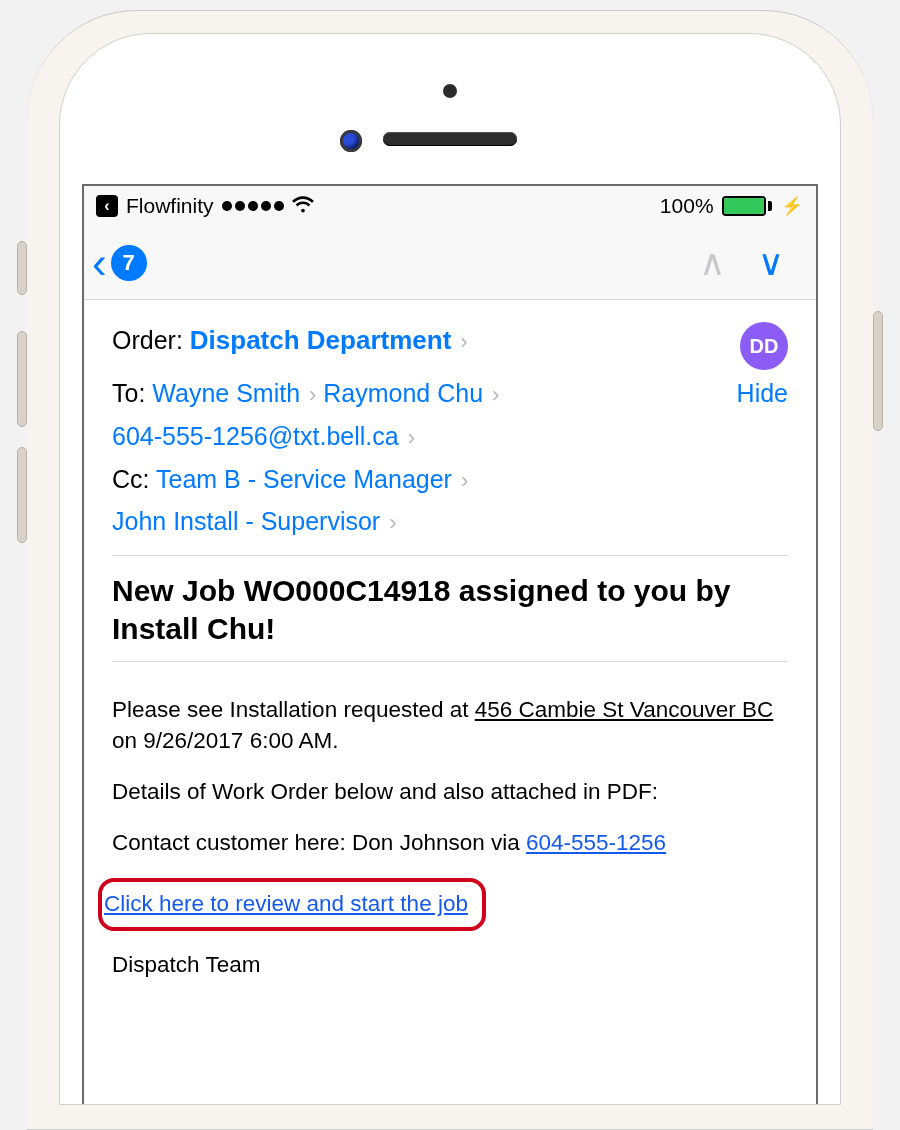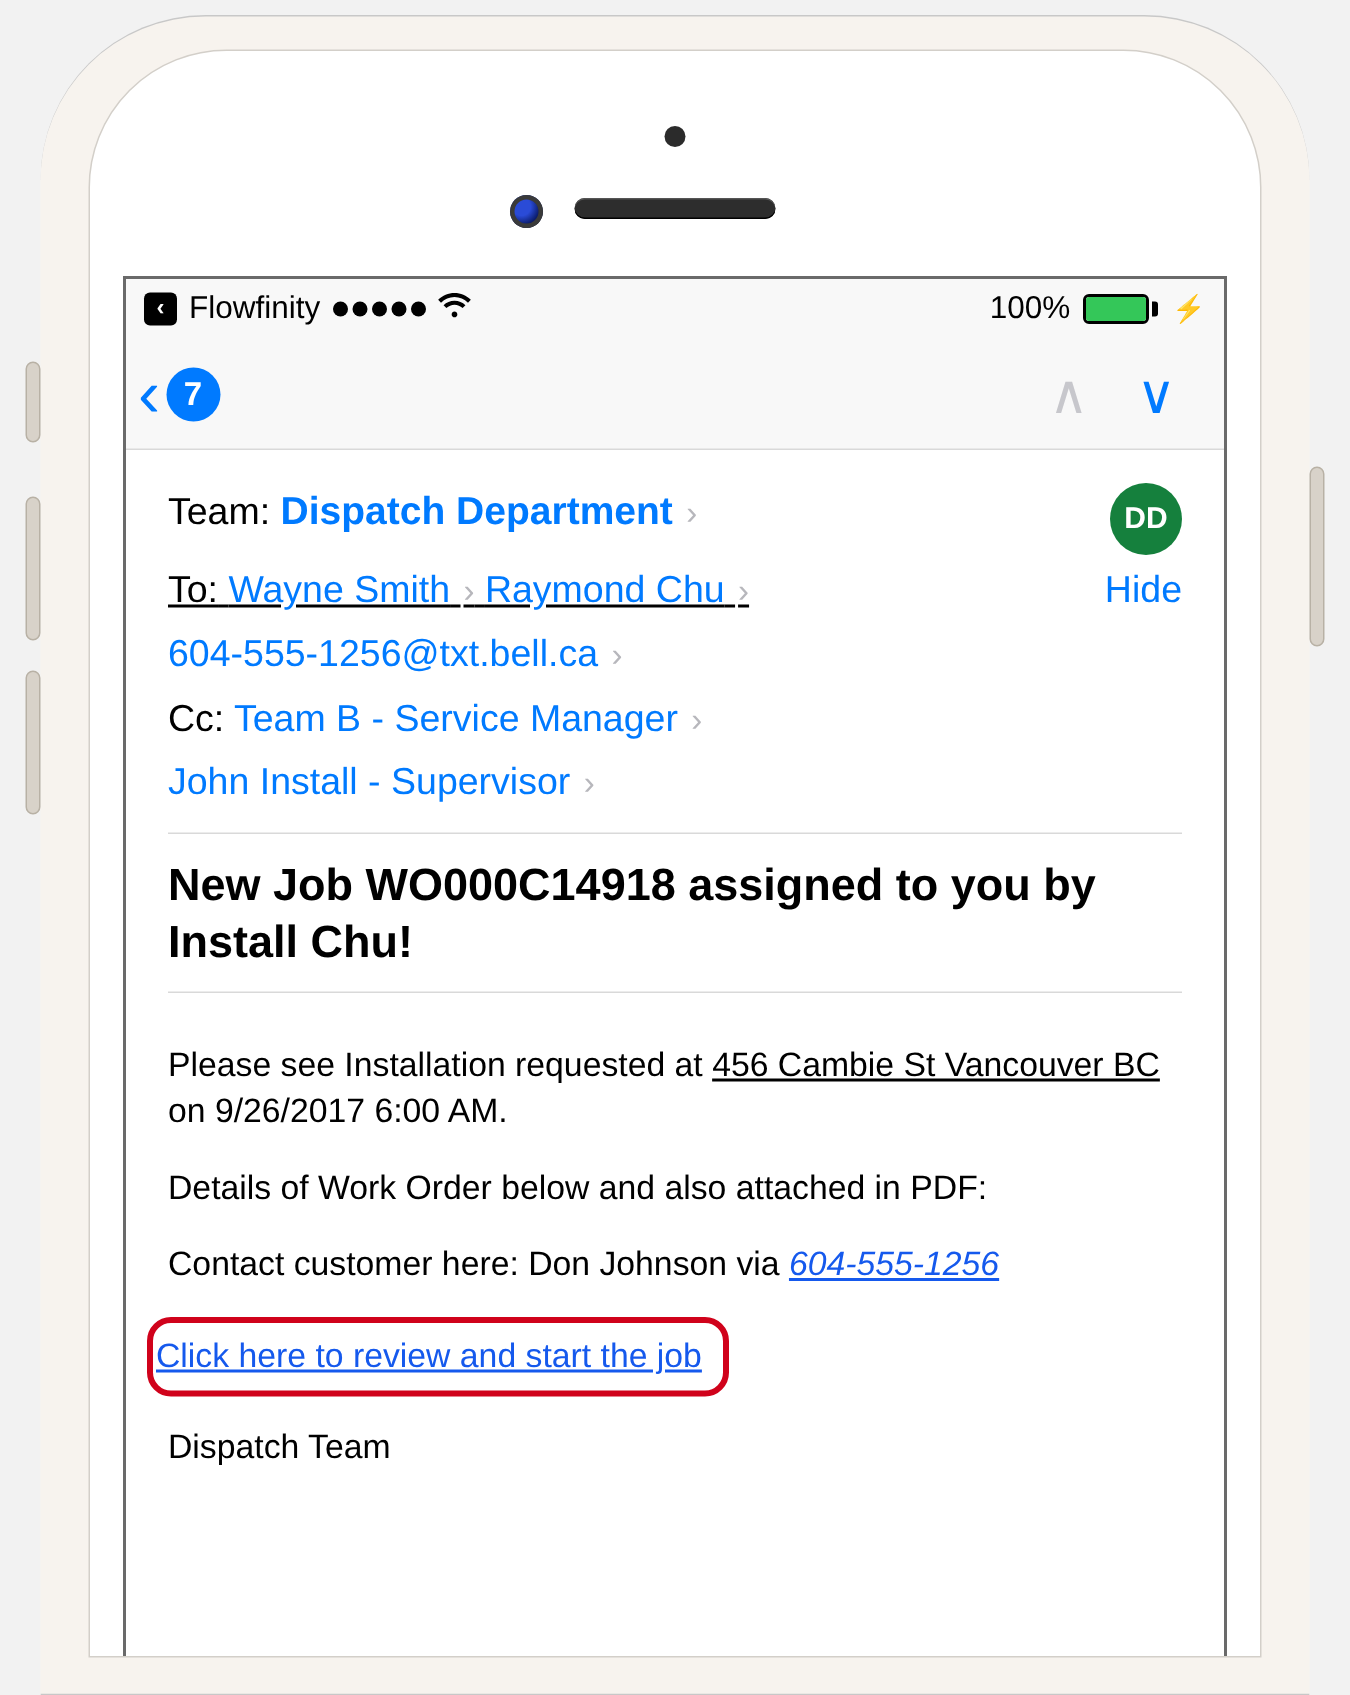--- a/index.html
+++ b/index.html
@@ -127,37 +127,37 @@
   .row { font-size: 25px; line-height: 1.55; }
   .row + .row { margin-top: 4px; }
   .lbl  { color: #000; }
   .link { color: #007aff; }
   .from-name { color: #007aff; font-weight: 700; font-size: 26px; }
   .chev-inline { color: #b7b7bc; font-size: 22px; font-weight: 400; padding-left: 2px; }
   .row1 { display:flex; align-items:flex-start; }
   .row1 .content { flex:1; }
   .avatar {
     width: 48px; height: 48px; border-radius: 50%;
-    background: #15803d; color: #fff;
+    background: #8b5cf6; color: #fff;
     display: inline-flex; align-items: center; justify-content: center;
     font-size: 20px; font-weight: 600; margin-top: 2px;
   }
   .hide-btn { color:#007aff; font-size:25px; margin-left: 36px; }
   .to-flex { display:flex; align-items:baseline; }
-  .to-flex .grow { flex:1;text-decoration:underline; }
+  .to-flex .grow { flex:1; }
 
   .divider { border-top: 1px solid #d9d9d9; margin: 14px 0 16px 0; }
 
   .subject { font-size: 30px; font-weight: 700; line-height: 1.25; }
   .timestamp { color: #8e8e93; font-size: 24px; margin-top: 6px; }
 
   .body { padding: 4px 28px 20px 28px; font-size: 22.5px; line-height: 1.38; }
   .body p { margin-bottom: 20px; }
   .ul { text-decoration: underline; text-align: center; }
-  .tel { color:#1559ed; text-decoration: underline; font-style: italic; }
+  .tel { color:#1559ed; text-decoration: underline; }
 
   .callout {
     display: inline-block;
     border: 4px solid #d0021b;
     border-radius: 16px;
     padding: 6px 14px 8px 2px;
     margin: 0 0 18px -14px;
   }
   .callout a { color:#1559ed; text-decoration: underline; font-size: 22.5px; }
 </style>
@@ -214,21 +214,21 @@
           <span class="badge">7</span>
         </span>
         <span class="nav-spacer"></span>
         <span class="chev-nav chev-up">∧</span>
         <span class="chev-nav chev-down">∨</span>
       </div>
 
       <div class="mail-head">
         <div class="row row1">
           <div class="content">
-            <span class="lbl">Team:</span>
+            <span class="lbl">Order:</span>
             <span class="from-name">Dispatch Department</span>
             <span class="chev-inline">›</span>
           </div>
           <span class="avatar">DD</span>
         </div>
 
         <div class="row to-flex">
           <div class="grow">
             <span class="lbl">To:</span>
             <span class="link">Wayne Smith</span>

